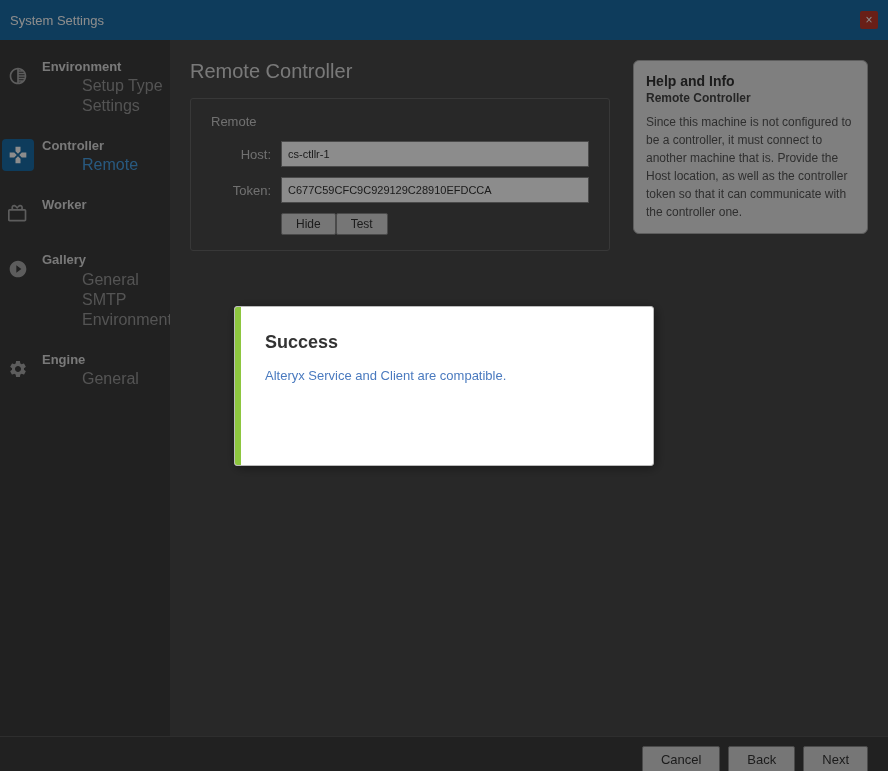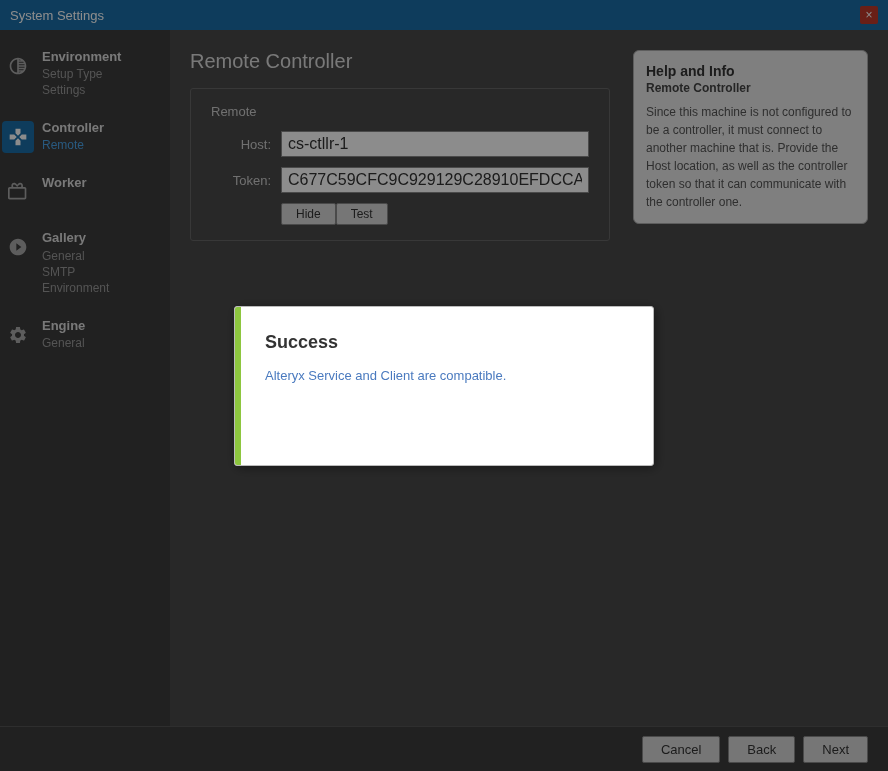--- a/index.html
+++ b/index.html
@@ -7,21 +7,21 @@
       width: 888px;
       height: 771px;
       font-family: 'Segoe UI', Arial, sans-serif;
       font-size: 13px;
       background: #2b2b2b;
       overflow: hidden;
     }
 
     
     .title-bar {
-      height: 30px;
+      height: 40px;
       background: #1a6ea8;
       display: flex;
       align-items: center;
       justify-content: space-between;
       padding: 0 10px;
       color: white;
       font-size: 13px;
     }
     .title-bar-title { font-weight: normal; }
     .title-bar-close {
@@ -83,24 +83,25 @@
     }
     .sidebar-labels {}
     .sidebar-section-title {
       color: #ddd;
       font-size: 13px;
       font-weight: 600;
       line-height: 1.4;
     }
     .sidebar-sub-item {
       color: #999;
-      font-size: 12px;
+      font-size: 16px;
       padding: 1px 0;
       cursor: pointer;
       display: block;
+      margin-left: 40px;
     }
     .sidebar-sub-item.active {
       color: #4aa3e8;
     }
 
     
     .content-area {
       flex: 1;
       background: #4a4a4a;
       padding: 20px;
@@ -138,21 +139,21 @@
       color: #ccc;
       margin-right: 10px;
       font-size: 13px;
     }
     .form-input {
       flex: 1;
       height: 26px;
       padding: 2px 6px;
       border: 1px solid #888;
       background: white;
-      font-size: 16px;
+      font-size: 11px;
       color: #333;
       outline: none;
     }
     .btn-row {
       display: flex;
       margin-left: 70px;
     }
     .btn {
       padding: 3px 14px;
       border: 1px solid #888;

